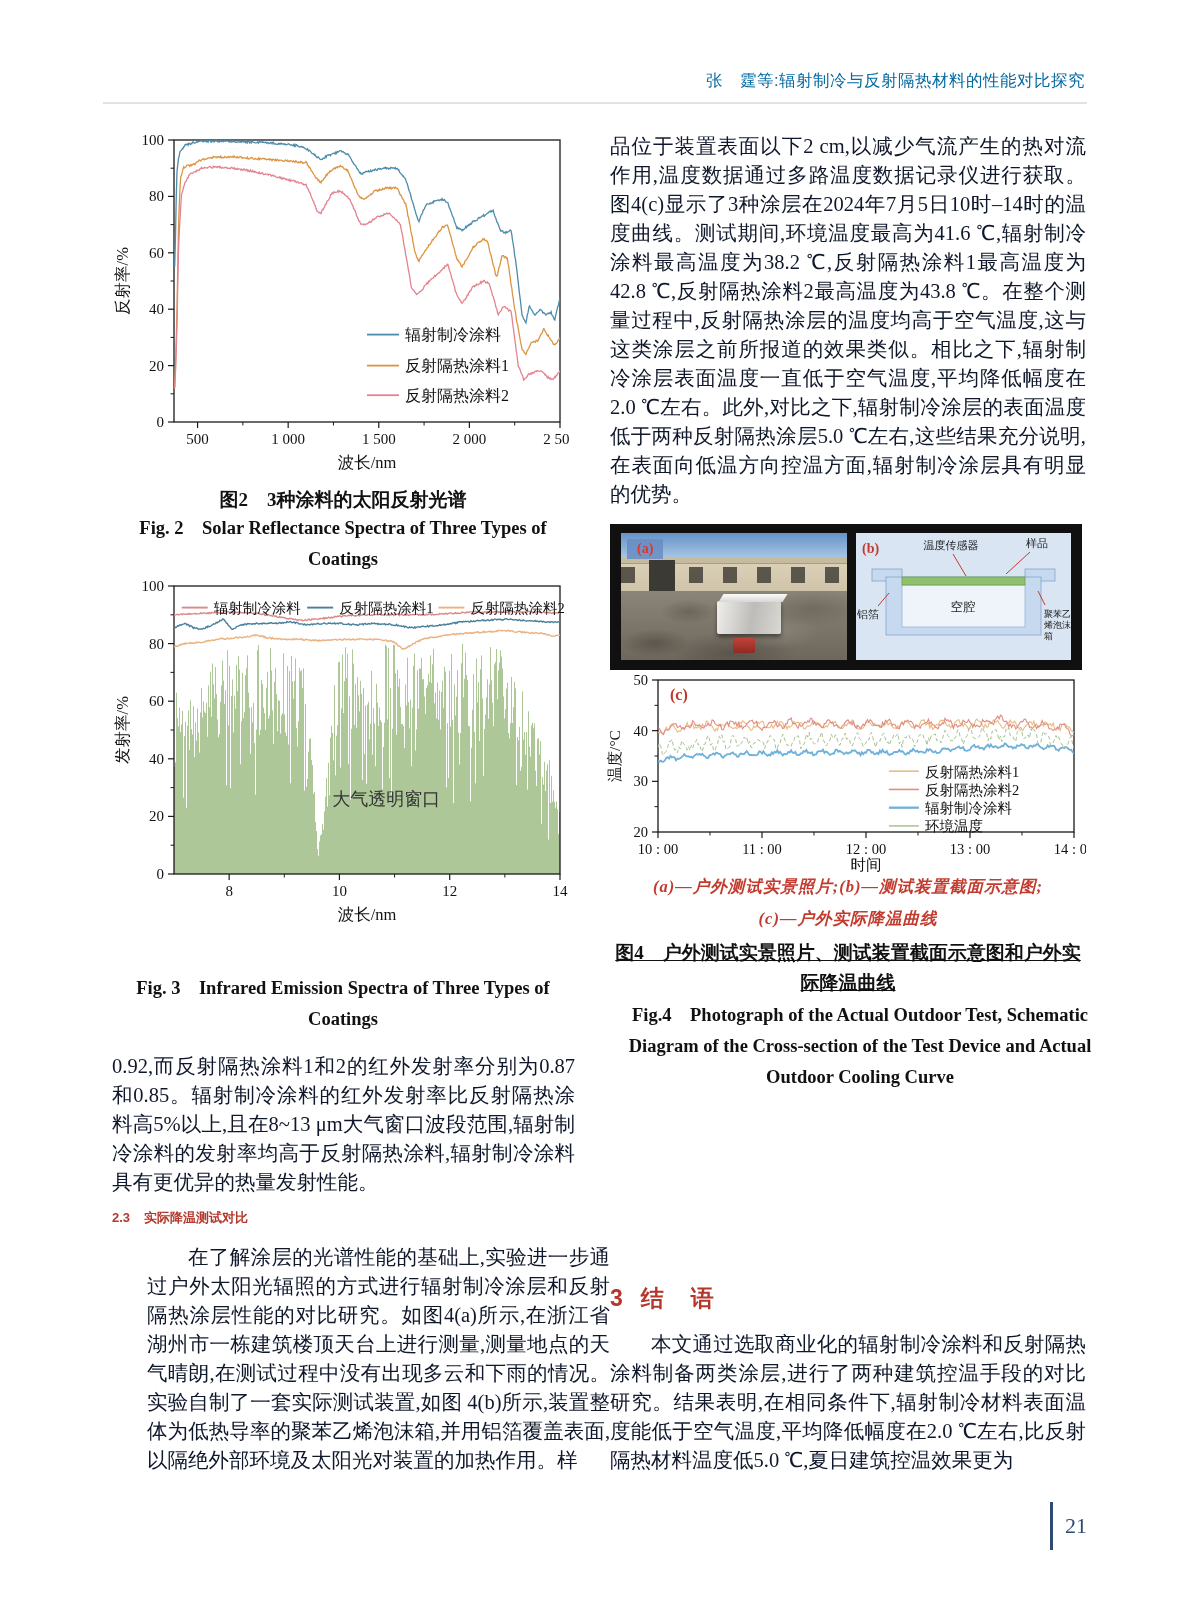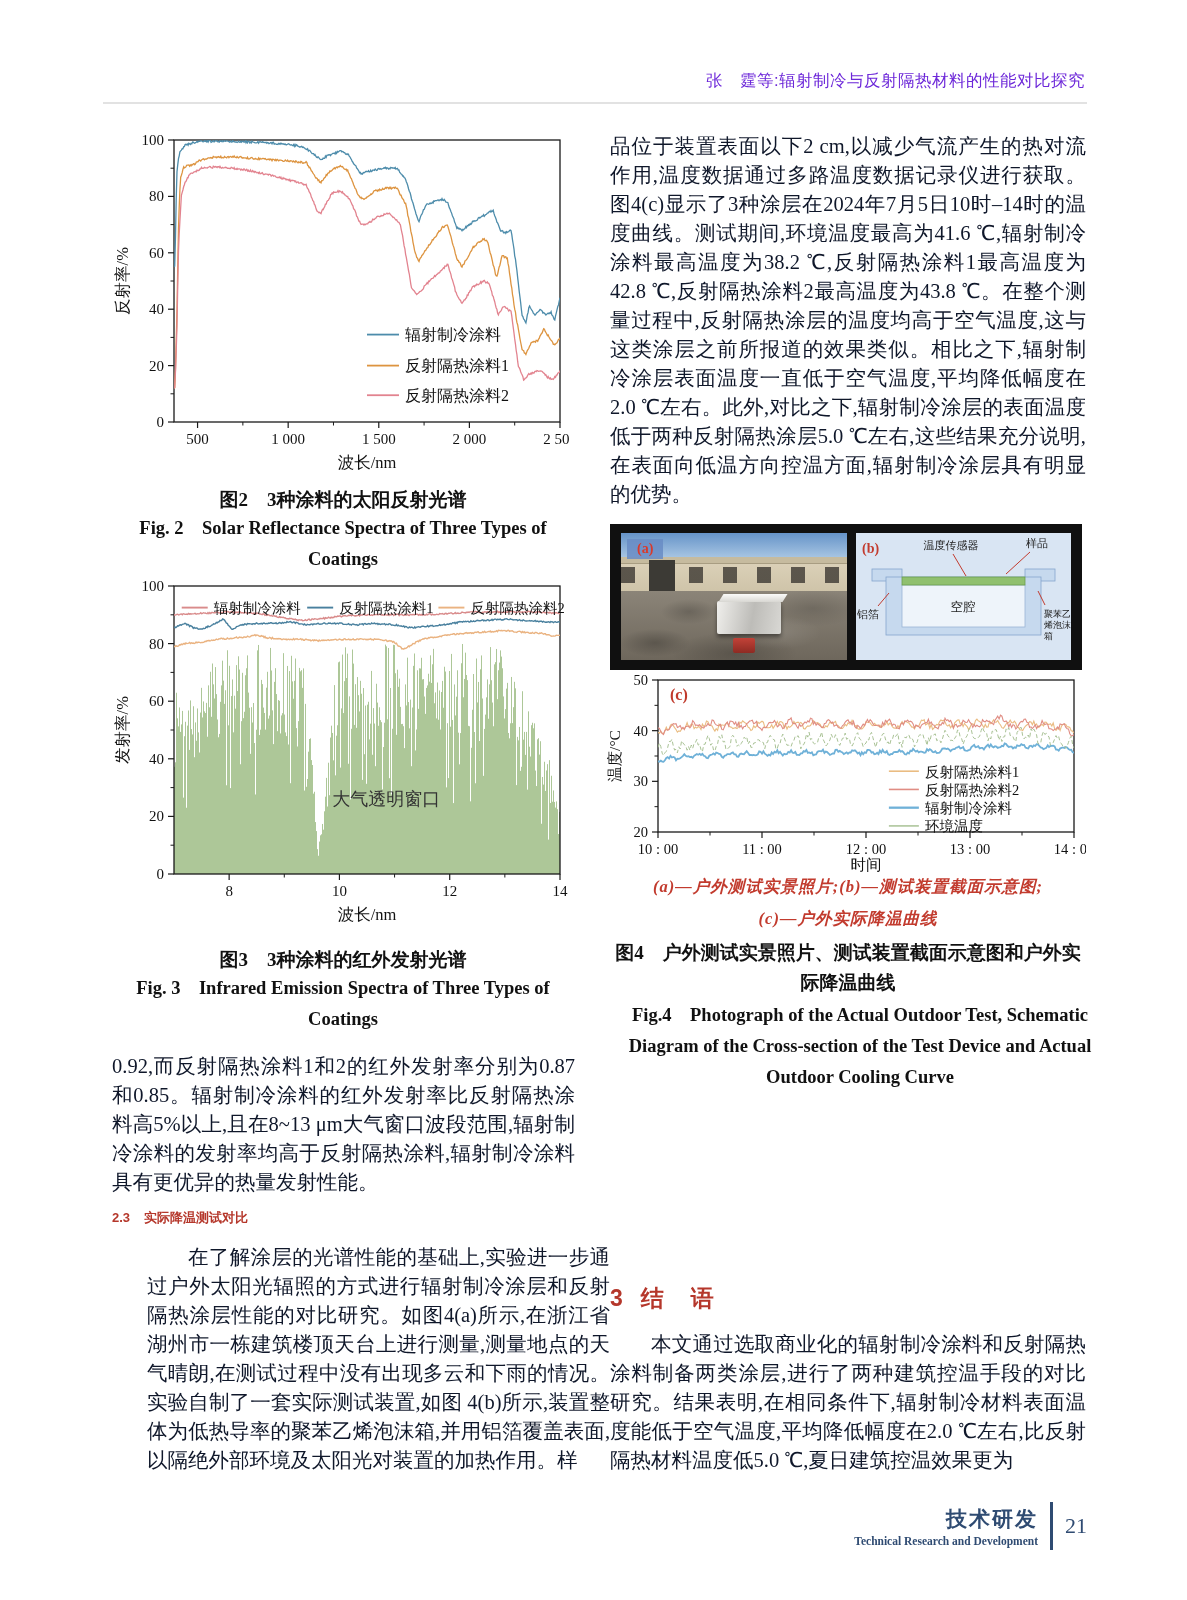--- a/index.html
+++ b/index.html
@@ -1,19 +1,19 @@
 <!DOCTYPE html>
 <html><head>
 <meta charset="utf-8">
 <style>
   html,body{margin:0;padding:0;background:#ffffff;}
   .page{position:relative;width:1187px;height:1600px;background:#ffffff;overflow:hidden;
         font-family:"Liberation Serif",serif;color:#1a1a1a;}
   
-  .running-head{position:absolute;top:70px;right:102px;font-size:16.5px;color:#6d28d9;
+  .running-head{position:absolute;top:70px;right:102px;font-size:16.5px;color:#0369a1;
         font-family:"Liberation Sans",sans-serif;letter-spacing:0.5px;}
   .head-rule{position:absolute;top:102px;left:103px;width:984px;height:2px;background:#e2e2e2;}
   
   .chart-svg{position:absolute;}
   svg text{font-family:"Liberation Serif",serif;}
   
   .cap-cn{position:absolute;font-weight:bold;font-size:19px;text-align:center;color:#111;}
   .cap-en{position:absolute;font-weight:bold;font-size:18.5px;text-align:center;color:#111;line-height:31px;}
   .cap-red{position:absolute;color:#c23b2e;font-size:16.5px;text-align:center;font-style:italic;
         letter-spacing:1px;font-weight:bold;}
@@ -556,21 +556,20 @@
       </g>
       <line x1="69.72" y1="33.599999999999994" x2="95.72" y2="33.599999999999994" stroke="#d98b8b" stroke-width="1.9"></line>
       <text x="101.72" y="39.099999999999994" font-size="14.5" fill="#111">辐射制冷涂料</text>
       <line x1="195.17" y1="33.599999999999994" x2="221.17" y2="33.599999999999994" stroke="#49809e" stroke-width="1.9"></line>
       <text x="227.17" y="39.099999999999994" font-size="14.5" fill="#111">反射隔热涂料1</text>
       <line x1="326.41" y1="33.599999999999994" x2="352.41" y2="33.599999999999994" stroke="#eab381" stroke-width="1.9"></line>
       <text x="358.41" y="39.099999999999994" font-size="14.5" fill="#111">反射隔热涂料2</text>
       <text x="274.29999999999995" y="230.88" text-anchor="middle" font-size="18" fill="#333">大气透明窗口</text>
     </svg>
 
-  <div class="cap-cn" style="left:112px;top:947px;width:462px;">图3　3种涂料的红外发射光谱</div>
   <div class="cap-en" style="left:132px;top:973px;width:422px;">Fig. 3　Infrared Emission Spectra of Three Types of Coatings</div>
 
   <div class="para" style="left:112px;top:1052px;width:463px;">0.92,而反射隔热涂料1和2的红外发射率分别为0.87和0.85。辐射制冷涂料的红外发射率比反射隔热涂料高5%以上,且在8~13 μm大气窗口波段范围,辐射制冷涂料的发射率均高于反射隔热涂料,辐射制冷涂料具有更优异的热量发射性能。</div>
 
   <div class="h-red h23" style="left:112px;top:1209px;">
     <span>2.3</span><span class="h-title">实际降温测试对比</span>
   </div>
 
   <div class="para indent" style="left:112px;top:1243px;width:463px;margin-left:35px;">在了解涂层的光谱性能的基础上,实验进一步通过户外太阳光辐照的方式进行辐射制冷涂层和反射隔热涂层性能的对比研究。如图4(a)所示,在浙江省湖州市一栋建筑楼顶天台上进行测量,测量地点的天气晴朗,在测试过程中没有出现多云和下雨的情况。实验自制了一套实际测试装置,如图 4(b)所示,装置整体为低热导率的聚苯乙烯泡沫箱,并用铝箔覆盖表面,以隔绝外部环境及太阳光对装置的加热作用。样</div>
 
@@ -665,32 +664,28 @@
       <text x="318.88" y="122.94" font-size="14.5" fill="#111">反射隔热涂料2</text>
       <line x1="282.88" y1="135.68" x2="312.88" y2="135.68" stroke="#6fb1d8" stroke-width="2.3"></line>
       <text x="318.88" y="141.18" font-size="14.5" fill="#111">辐射制冷涂料</text>
       <line x1="282.88" y1="153.92" x2="312.88" y2="153.92" stroke="#a9c295" stroke-width="1.5"></line>
       <text x="318.88" y="159.42" font-size="14.5" fill="#111">环境温度</text>
       <text x="64" y="28" font-size="16" font-weight="bold" fill="#c03a2c">(c)</text>
     </svg>
 
   <div class="cap-red" style="left:610px;top:876px;width:476px;">(a)—户外测试实景照片;(b)—测试装置截面示意图;</div>
   <div class="cap-red" style="left:610px;top:908px;width:476px;">(c)—户外实际降温曲线</div>
-  <div class="cap-cn" style="left:610px;top:938px;width:476px;line-height:30px;">图4　户外测试实景照片、测试装置截面示意图和户外实际降温曲线</div>
+  <div class="cap-cn" style="left:610px;top:938px;width:476px;line-height:30px;text-decoration:underline;">图4　户外测试实景照片、测试装置截面示意图和户外实际降温曲线</div>
   <div class="cap-en" style="left:610px;top:1000px;width:476px;margin-left:12px;">Fig.4　Photograph of the Actual Outdoor Test, Schematic Diagram of the Cross-section of the Test Device and Actual Outdoor Cooling Curve</div>
 
 
   <div class="h-red h3x" style="left:610px;top:1283px;">
     <span>3</span><span class="h-title">结　语</span>
   </div>
 
   <div class="para indent" style="left:610px;top:1330px;width:476px;">本文通过选取商业化的辐射制冷涂料和反射隔热涂料制备两类涂层,进行了两种建筑控温手段的对比研究。结果表明,在相同条件下,辐射制冷材料表面温度能低于空气温度,平均降低幅度在2.0 ℃左右,比反射隔热材料温度低5.0 ℃,夏日建筑控温效果更为</div>
 
   <div class="footer">
-    <div class="footer-text">
-      <div class="footer-cn">技术研发</div>
-      <div class="footer-en">Technical Research and Development</div>
-    </div>
     <div class="footer-divider"></div>
     <div class="footer-num">21</div>
   </div>
 
 </div>
 
 </body></html>

